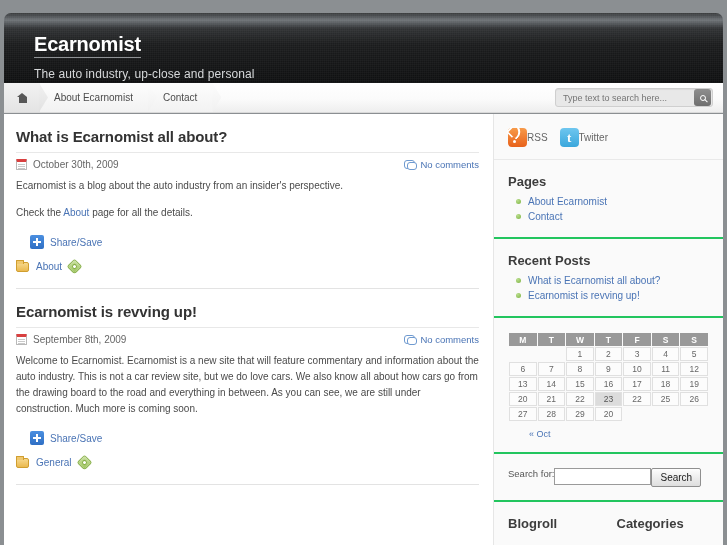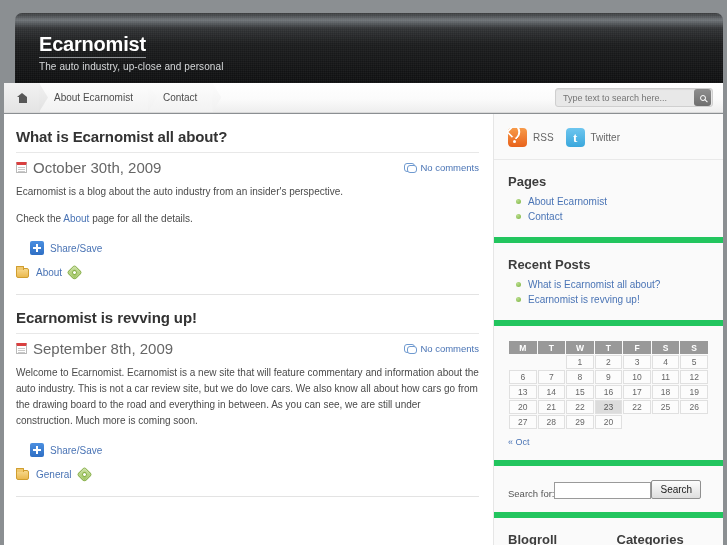--- a/index.html
+++ b/index.html
@@ -11,53 +11,54 @@
   }
   #page {
     position: relative;
     width: 727px; height: 545px;
     background: #8b8f92;
   }
 
   
   .site-header {
     position: absolute;
-    top: 13px; left: 15px; right: 4px;
+    top: 13px; left: 4px; right: 4px;
     height: 70px;
     background:
       linear-gradient(to bottom,
         #3a3c3e 0%,
         #4a4d50 4%,
         #6e7377 10%,
         #303234 22%,
         #1b1c1d 45%,
         #141516 75%,
         #0e0f10 100%);
     border-radius: 7px 7px 0 0;
     overflow: hidden;
+    padding-left: 6px;
   }
   .site-header::after {
     content: "";
     position: absolute; inset: 0;
     background-image:
       repeating-linear-gradient(0deg, rgba(255,255,255,.028) 0 1px, transparent 1px 2px),
       repeating-linear-gradient(90deg, rgba(255,255,255,.022) 0 1px, transparent 1px 2px);
     pointer-events: none;
   }
   .header-inner { position: relative; z-index: 2; padding: 21px 0 0 24px; }
   .site-title {
     font-size: 20px; font-weight: bold; color: #ffffff;
     letter-spacing: -0.2px; line-height: 21px;
     display: inline-block;
     border-bottom: 1px solid #8e9194;
     padding-bottom: 2px;
   }
   .site-tagline {
-    font-size: 10px; color: #d6d8da;
-    margin-top: 3px; letter-spacing: 0.1px;
+    font-size: 12px; color: #d6d8da;
+    margin-top: 9px; letter-spacing: 0.1px;
   }
 
   
   .navbar {
     position: absolute;
     top: 83px; left: 4px; right: 4px;
     height: 30px;
     background: linear-gradient(to bottom, #ffffff 0%, #fbfbfb 55%, #eeeeee 100%);
     border-bottom: 1px solid #d9d9d9;
     display: flex; align-items: stretch;
@@ -159,21 +160,21 @@
     font-size: 15px; font-weight: bold; color: #333333;
     letter-spacing: -0.1px;
     padding-bottom: 7px;
     border-bottom: 1px solid #e8e8e8;
   }
   .post-meta {
     display: flex; align-items: center; justify-content: space-between;
     padding: 6px 0 8px 0;
   }
   .meta-left { display: flex; align-items: center; gap: 6px; }
-  .meta-date { font-size: 15px; color: #666666; }
+  .meta-date { font-size: 10px; color: #666666; }
   .cal-icon {
     width: 11px; height: 11px;
     background: #ffffff;
     border: 1px solid #b9b9b9;
     border-top: 3px solid #d94040;
     border-radius: 1px;
     position: relative;
   }
   .cal-icon::after {
     content: ""; position: absolute; left: 1px; top: 2px;
@@ -243,24 +244,24 @@
     border-radius: 2px 2px 3px 2px;
   }
   .tag-icon::after {
     content: ""; position: absolute; left: 1.5px; top: 1.5px;
     width: 3px; height: 3px; border-radius: 50%;
     background: #fff; border: 1px solid #88b049;
   }
   .post-divider { border-top: 1px solid #e3e3e3; }
 
   
-  .widget { padding: 14px 14px 13px 14px; border-bottom: 6px solid #22c55e; }
+  .widget { padding: 14px 14px 13px 14px; border-bottom: 2px solid #22c55e; }
   .widget:last-child { border-bottom: none; }
   .social { display: flex; align-items: center; gap: 12px; padding: 14px 14px 12px 14px; }
-  .social-item { display: flex; align-items: center; gap: 6px; cursor: pointer; }
+  .social-item { display: flex; align-items: center; cursor: pointer; }
   .social-label { font-size: 10px; color: #666; }
   .rss-badge {
     width: 19px; height: 19px; border-radius: 4px;
     background: linear-gradient(to bottom, #f79a4a, #e8621b);
     position: relative;
   }
   .rss-badge::before {
     content: ""; position: absolute; left: 4.5px; bottom: 4px;
     width: 3.5px; height: 3.5px; border-radius: 50%; background: #fff;
   }
@@ -305,24 +306,24 @@
     font-size: 8.5px; font-weight: bold;
     width: 27px; height: 13px; text-align: center;
   }
   table.calendar td {
     width: 27px; height: 14px; text-align: center;
     font-size: 8.5px; color: #666666;
     background: #fcfcfc; border: 1px solid #e0e0e0;
   }
   table.calendar td.empty { background: transparent; border: none; }
   table.calendar td.today { background: #dcdcdc; color: #555; }
-  .cal-nav { margin-top: 7px; font-size: 9px; color: #4a74b5; cursor: pointer; }
-
-  
-  .searchwidget { display: flex; align-items: flex-end; }
+  .cal-nav { margin-top: 7px; font-size: 9px; color: #4a74b5; cursor: pointer; margin-left: 21px; }
+
+  
+  .searchwidget { display: flex; align-items: flex-start; }
   .searchwidget label { font-size: 9.5px; color: #555; }
   .searchwidget input[type=text] {
     width: 97px; height: 17px;
     border: 1px solid #9a9a9a; background: #fff;
     font-family: "Liberation Sans", sans-serif; font-size: 10px;
     padding: 0 3px; outline: none;
   }
   .searchwidget .sbtn {
     height: 19px; padding: 0 8px;
     background: linear-gradient(to bottom, #fdfdfd, #dedede);

